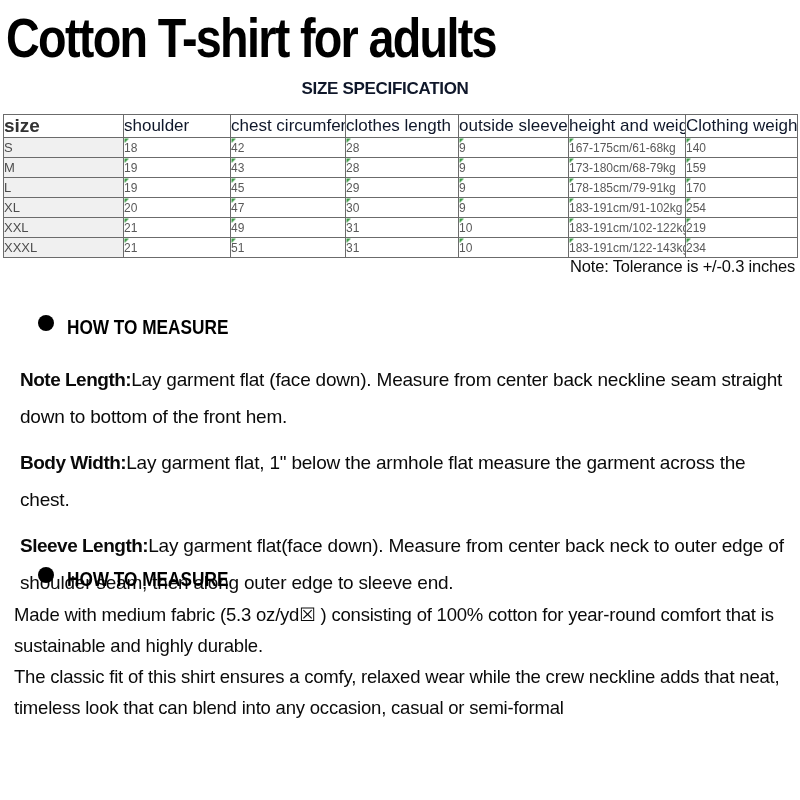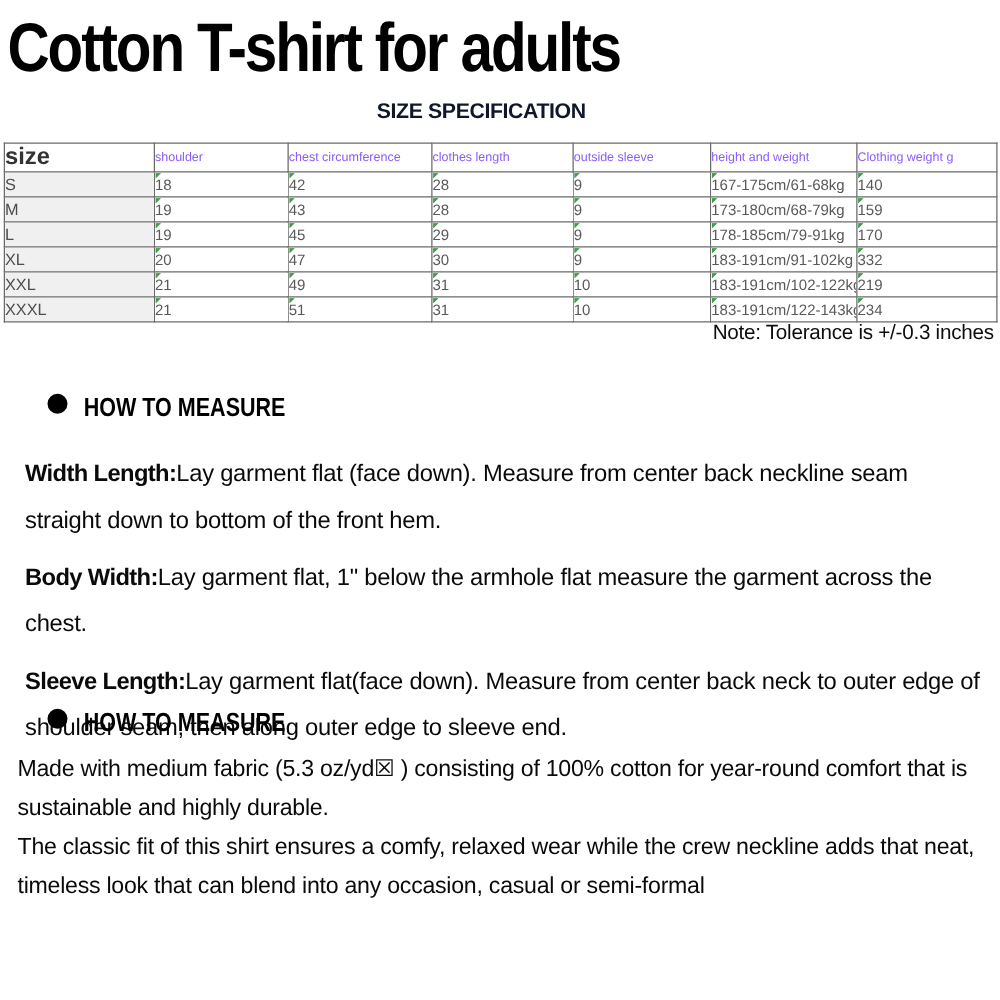--- a/index.html
+++ b/index.html
@@ -24,21 +24,21 @@
   
   table.size-table {
     position:absolute; top:114px; left:3px; width:794px;
     border-collapse:collapse; table-layout:fixed;
   }
   table.size-table th, table.size-table td {
     border:1px solid #6b6b6b; text-align:left; vertical-align:middle;
     overflow:hidden; white-space:nowrap;
   }
   table.size-table th {
-    height:23px; font-size:10px; font-weight:normal; color:#8b5cf6; background:#fff;
+    height:23px; font-size:17px; font-weight:normal; color:#0f172a; background:#fff;
   }
   table.size-table th.size-head {
     font-size:19px; font-weight:bold; color:#333;
   }
   table.size-table td { height:20px; font-size:12px; color:#595959; background:#fff; position:relative; }
   table.size-table td.rowhead { background:#f0f0f0; font-size:13px; color:#4d4d4d; }
   
   table.size-table td.num { background-image:linear-gradient(135deg, #3f9c49 3px, transparent 3px); }
 
   .note {
@@ -123,21 +123,21 @@
           <td class="num">178-185cm/79-91kg</td>
           <td class="num">170</td>
         </tr>
         <tr>
           <td class="rowhead">XL</td>
           <td class="num">20</td>
           <td class="num">47</td>
           <td class="num">30</td>
           <td class="num">9</td>
           <td class="num">183-191cm/91-102kg</td>
-          <td class="num">332</td>
+          <td class="num">254</td>
         </tr>
         <tr>
           <td class="rowhead">XXL</td>
           <td class="num">21</td>
           <td class="num">49</td>
           <td class="num">31</td>
           <td class="num">10</td>
           <td class="num">183-191cm/102-122kg</td>
           <td class="num">219</td>
         </tr>
@@ -154,21 +154,21 @@
   </table>
 
   <div class="note">Note: Tolerance is +/-0.3 inches</div>
 
   <div class="heading-row first">
     <span class="bullet"></span>
     <span class="heading-text">HOW TO MEASURE</span>
   </div>
 
   <div class="measure-block">
-    <p class="measure-item"><span class="lbl">Width Length:</span><span>Lay garment flat (face down). Measure from center back neckline seam straight down to bottom of the front hem.</span></p>
+    <p class="measure-item"><span class="lbl">Note Length:</span><span>Lay garment flat (face down). Measure from center back neckline seam straight down to bottom of the front hem.</span></p>
     <p class="measure-item"><span class="lbl">Body Width:</span><span>Lay garment flat, 1" below the armhole flat measure the garment across the chest.</span></p>
     <p class="measure-item"><span class="lbl">Sleeve Length:</span><span>Lay garment flat(face down). Measure from center back neck to outer edge of shoulder seam, then along outer edge to sleeve end.</span></p>
   </div>
 
   <div class="heading-row second">
     <span class="bullet"></span>
     <span class="heading-text">HOW TO MEASURE</span>
   </div>
 
   <div class="fabric-block">

